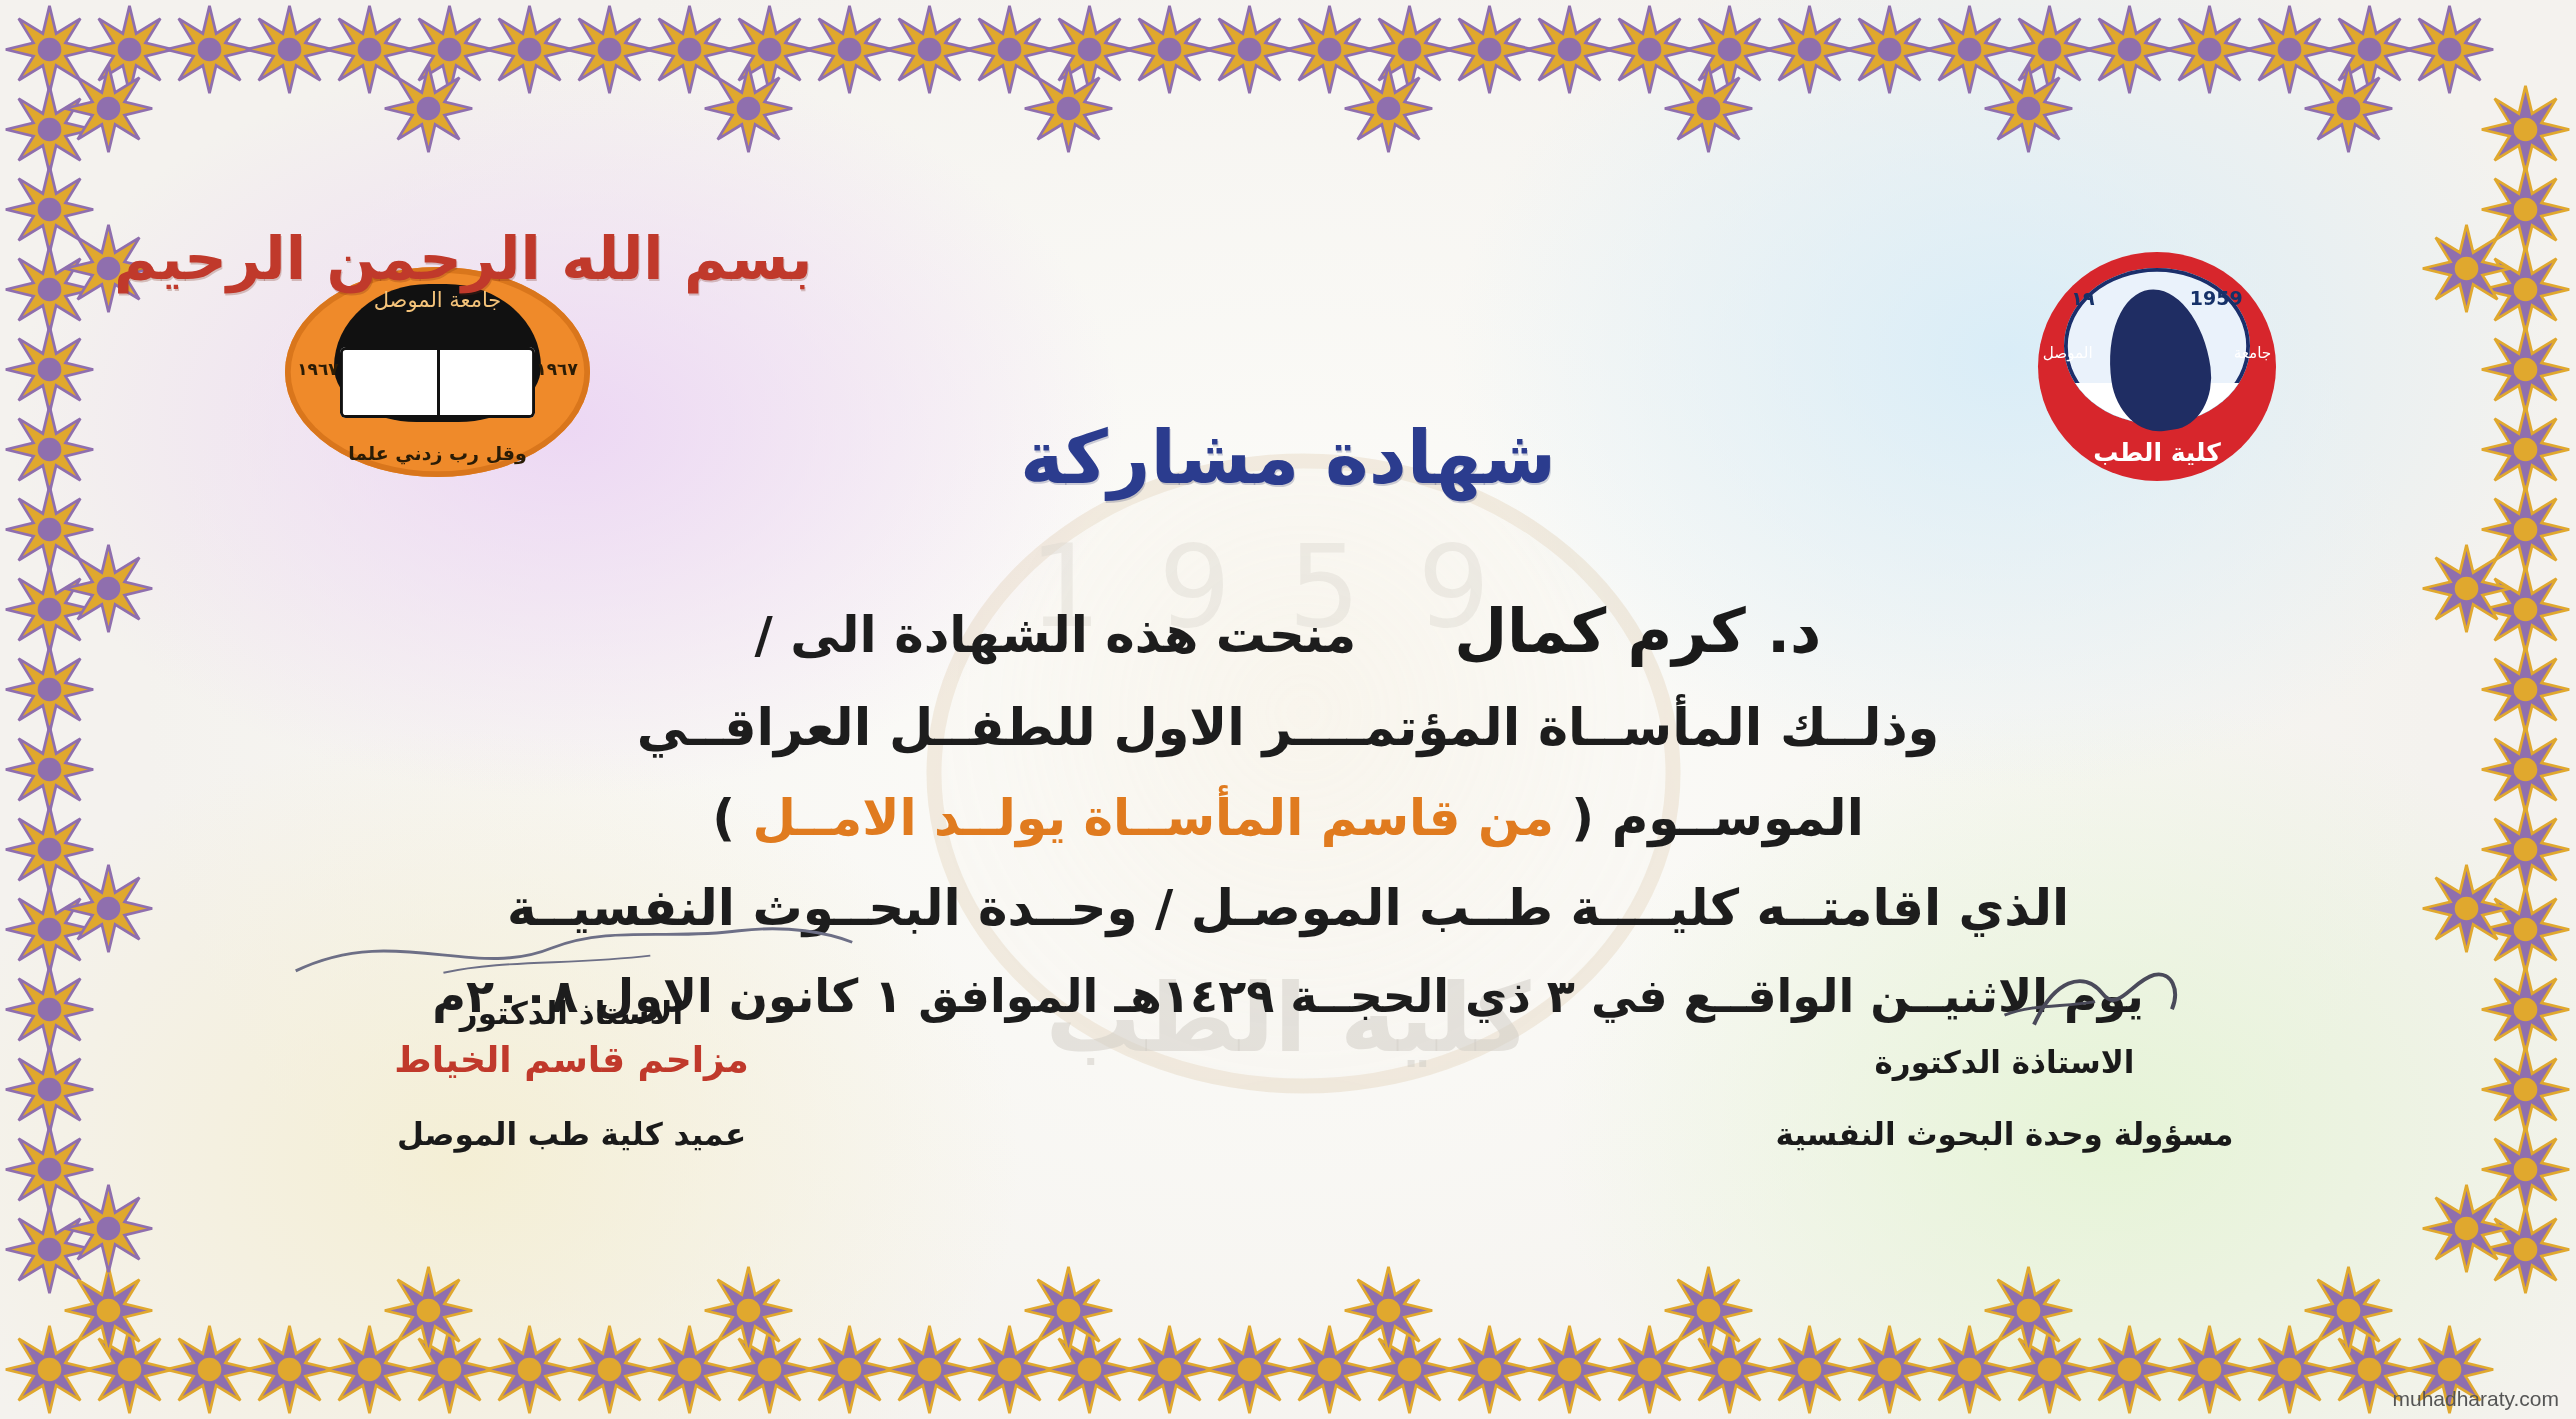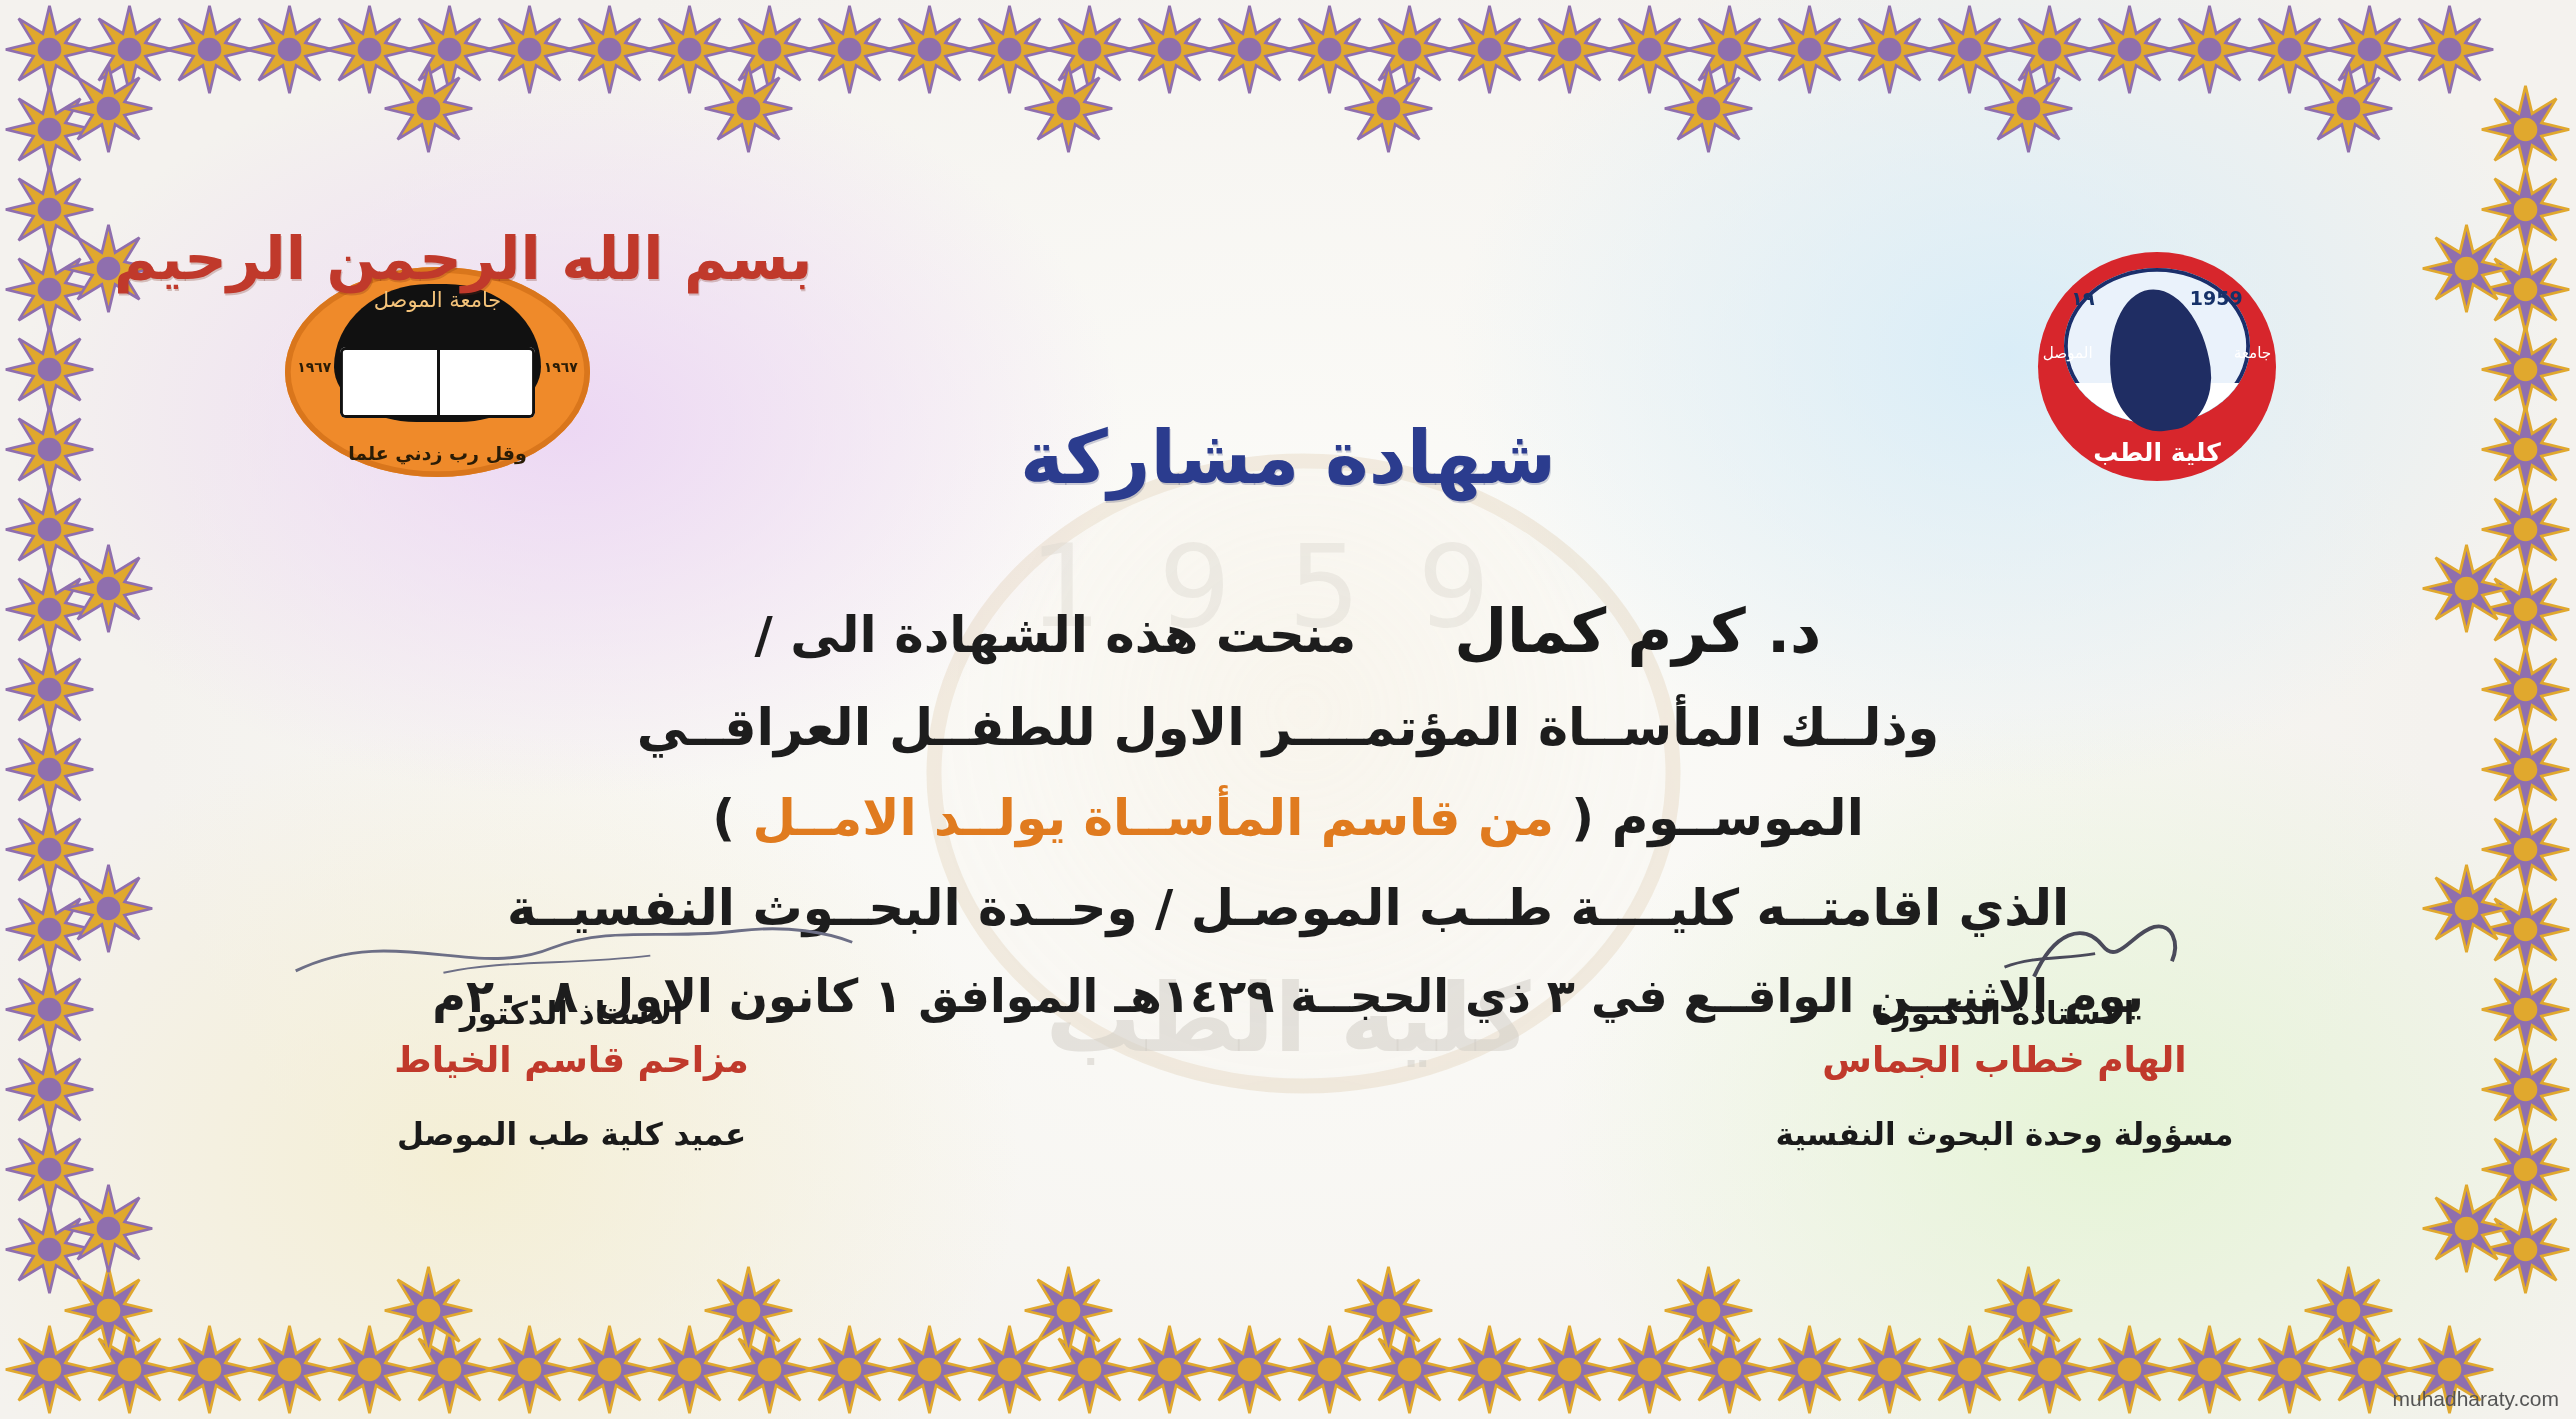--- a/index.html
+++ b/index.html
@@ -150,21 +150,21 @@
     text-align: center;
     color: #2a1c06;
     font-size: 19px;
     font-weight: bold;
   }
   .logo-univ .logo-side-left,
   .logo-univ .logo-side-right {
     position: absolute;
     top: 44%;
     color: #2a1c06;
-    font-size: 14px;
+    font-size: 17px;
     font-weight: bold;
   }
   .logo-univ .logo-side-left { left: 4%; }
   .logo-univ .logo-side-right { right: 4%; }
 
   .logo-med {
     position: absolute;
     right: 186px;
     top: 152px;
     width: 238px;
@@ -1105,21 +1105,20 @@
     </div>
 
     <div class="sig sig-right">
       <div class="scribble">
         <svg viewBox="0 0 600 90" preserveAspectRatio="none">
           <path d="M330,76 C350,30 380,18 400,44 C415,64 430,30 452,24 C470,20 478,40 470,60" fill="none" stroke="#4a4a5a" stroke-width="4"></path>
           <path d="M300,66 C330,54 360,58 392,52" fill="none" stroke="#4a4a5a" stroke-width="3"></path>
         </svg>
       </div>
       <div class="role-top">الاستاذة الدكتورة</div>
-      <div class="name">الهام خطاب الجماس</div>
       <div class="role-bottom">مسؤولة وحدة البحوث النفسية</div>
     </div>
 
   </div>
 
   <div class="credit">muhadharaty.com</div>
 </div>
 
 
 </body></html>

